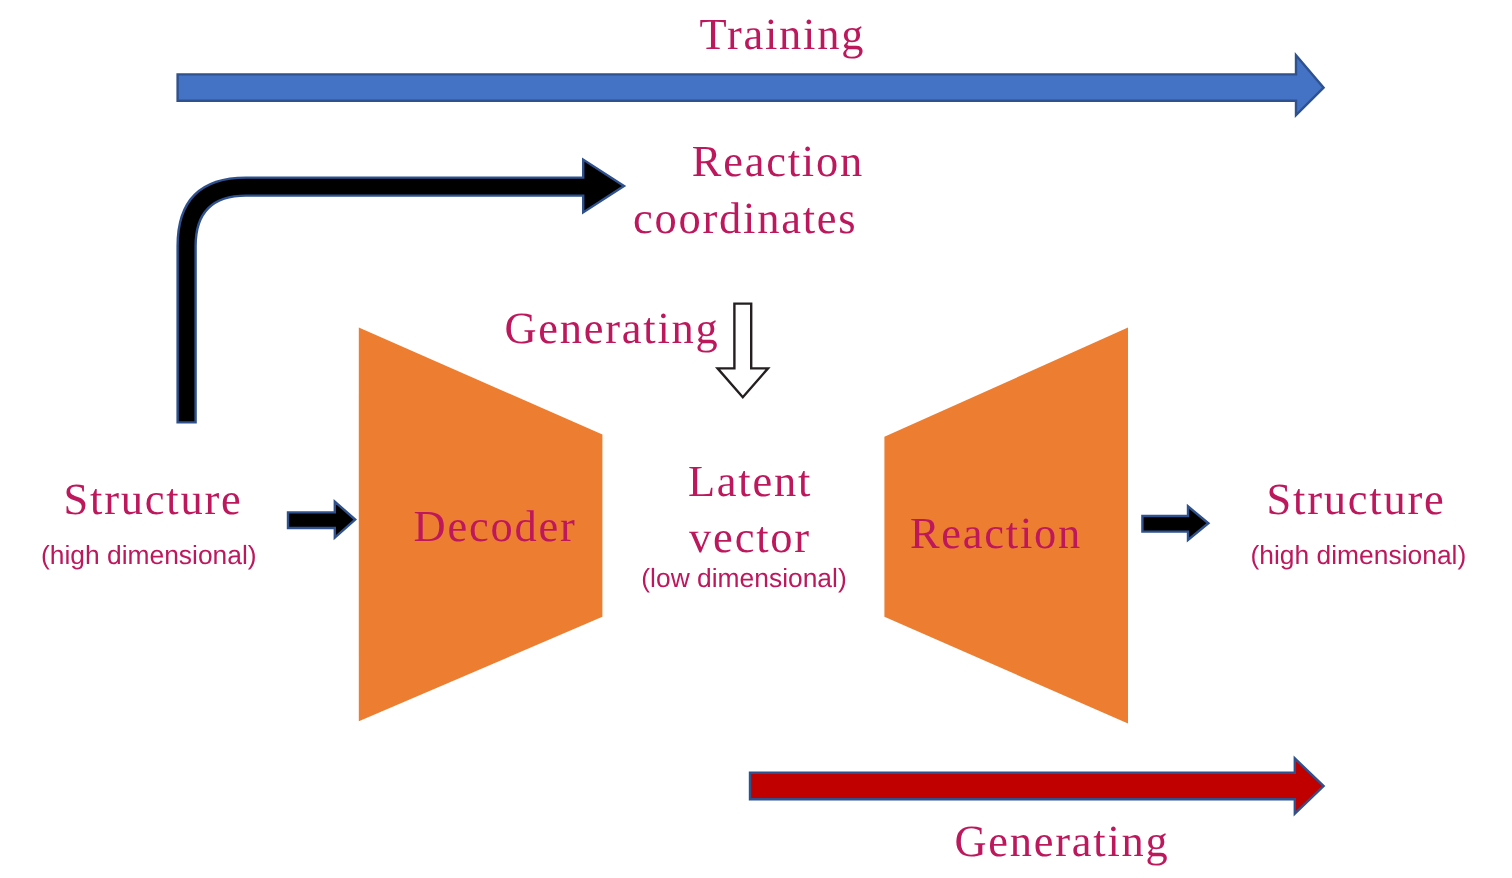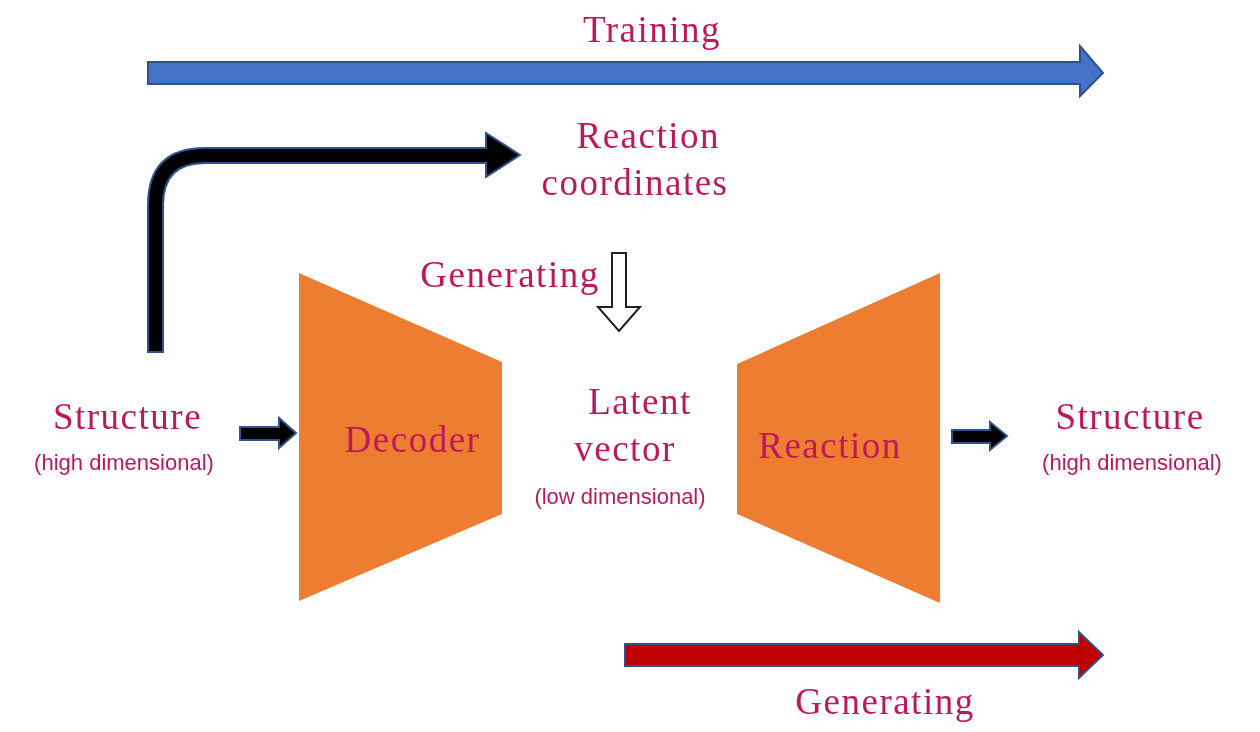--- a/index.html
+++ b/index.html
@@ -27,30 +27,30 @@
   <polygon points="240,427 279,427 279,418 296,433 279,448 279,440 240,440" fill="#000000" stroke="#2F528F" stroke-width="2"></polygon>
 
   <polygon points="952,430 990,430 990,422 1007,436 990,450 990,443 952,443" fill="#000000" stroke="#2F528F" stroke-width="2"></polygon>
 
   <polygon points="625,644 1079,644 1079,632 1103,655 1079,678 1079,666 625,666" fill="#C00000" stroke="#2F528F" stroke-width="2"></polygon>
 </svg>
 
 <div class="lbl big" style="left:552px; top:8px; width:200px;">Training</div>
 
 <div class="lbl big" style="left:500px; top:114px; width:220px;text-align:right;">Reaction</div>
-<div class="lbl big" style="left:510px; top:161px; width:250px;font-family:Liberation Serif, serif;">coordinates</div>
+<div class="lbl big" style="left:496px; top:161px; width:250px;font-family:Liberation Serif, serif;">coordinates</div>
 
 <div class="lbl big" style="left:410px; top:253px; width:200px;">Generating</div>
 
 <div class="lbl big" style="left:325px; top:418px; width:175px;">Decoder</div>
 <div class="lbl big" style="left:740px; top:424px; width:180px;">Reaction</div>
 
-<div class="lbl big" style="left:550px; top:380px; width:180px;">Latent</div>
+<div class="lbl big" style="left:535px; top:380px; width:180px;">Latent</div>
 <div class="lbl big" style="left:535px; top:427px; width:180px;">vector</div>
-<div class="lbl small" style="left:505px; top:484px; width:230px;">(low dimensional)</div>
+<div class="lbl small" style="left:505px; top:469px; width:230px;">(low dimensional)</div>
 
 <div class="lbl big" style="left:20px; top:395px; width:215px;">Structure</div>
 <div class="lbl small" style="left:0px; top:450px; width:248px;">(high dimensional)</div>
 
 <div class="lbl big" style="left:1020px; top:395px; width:220px;">Structure</div>
 <div class="lbl small" style="left:1008px; top:450px; width:248px;">(high dimensional)</div>
 
 <div class="lbl big" style="left:765px; top:680px; width:240px;">Generating</div>
 
 </body></html>

